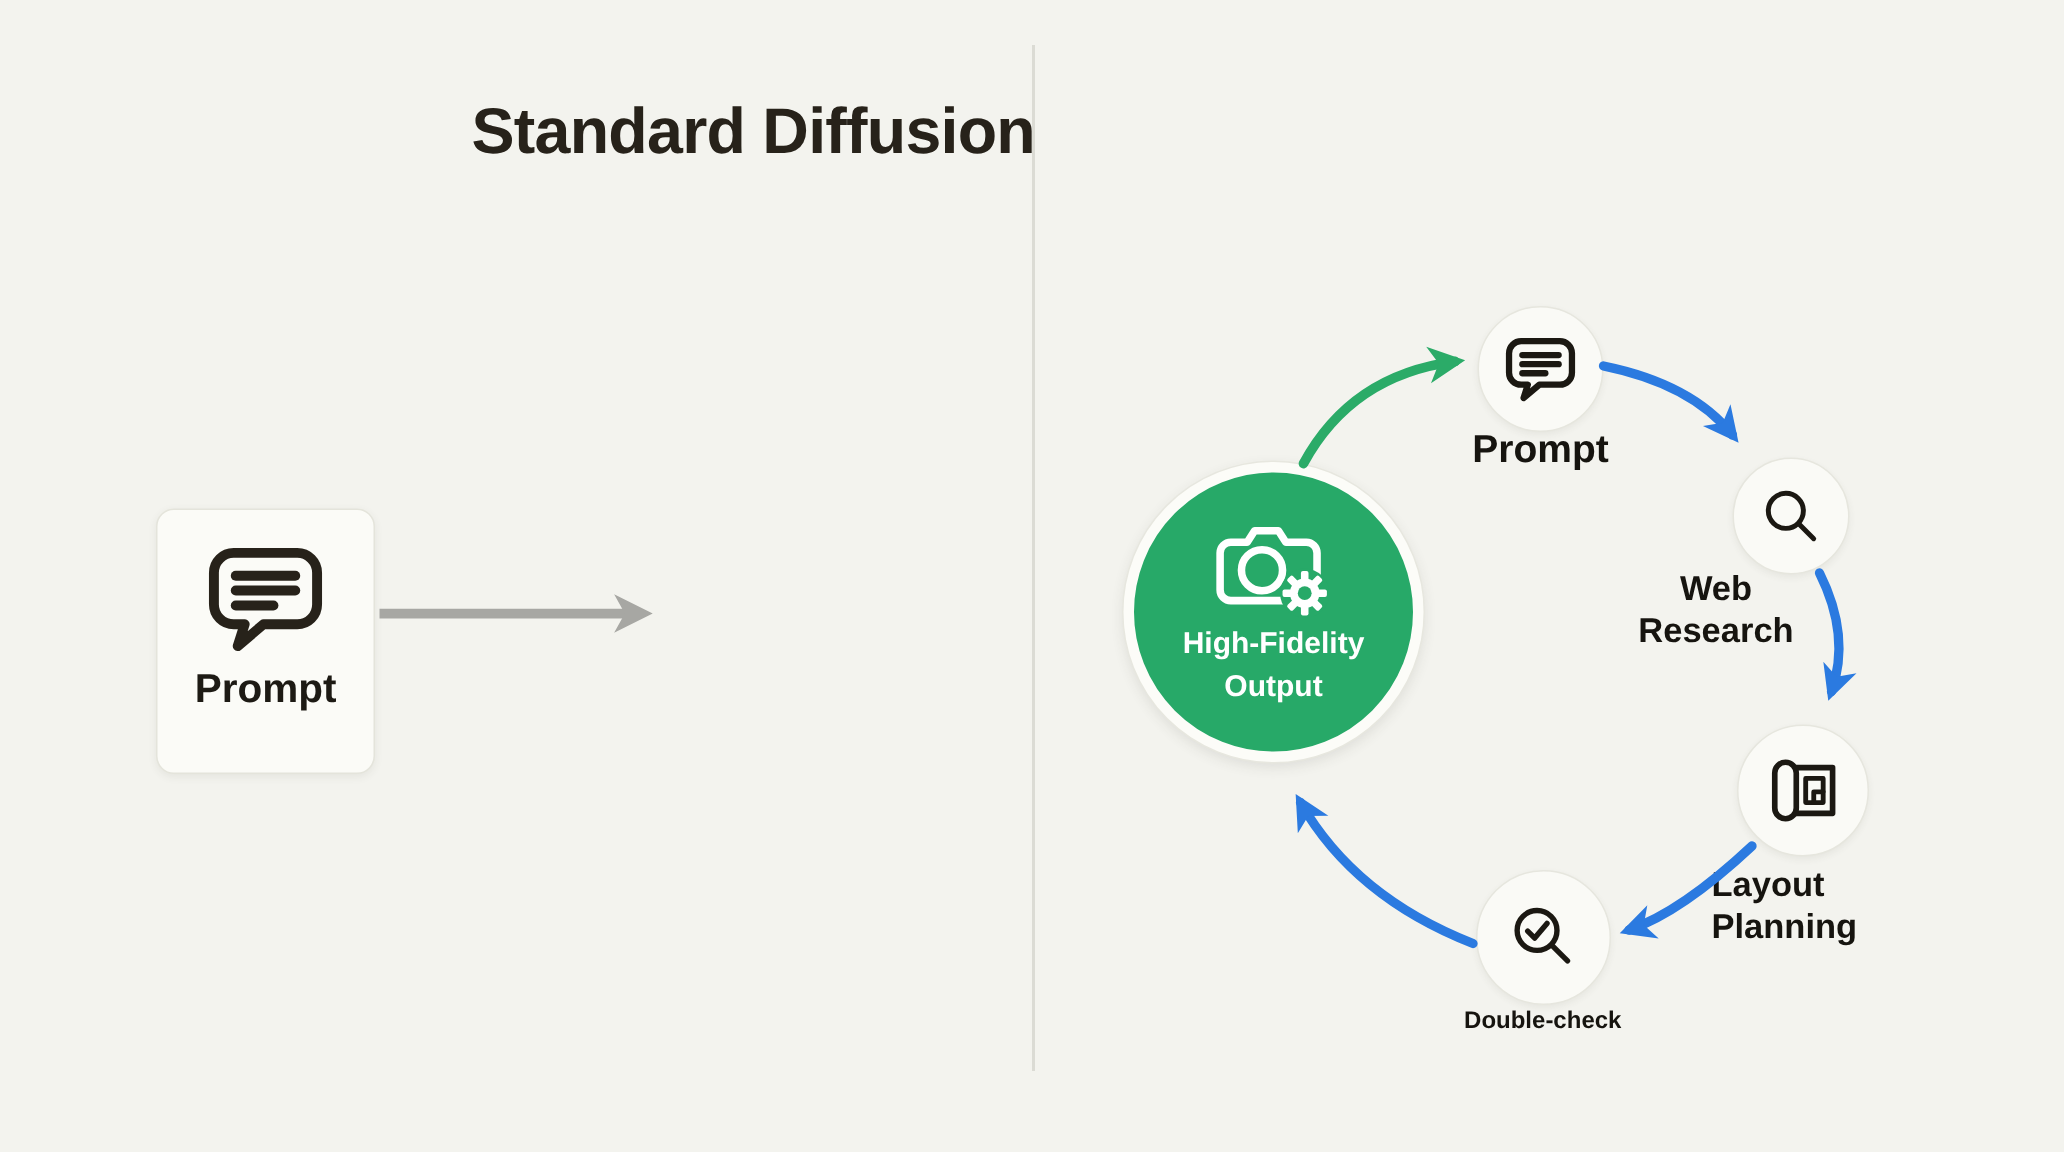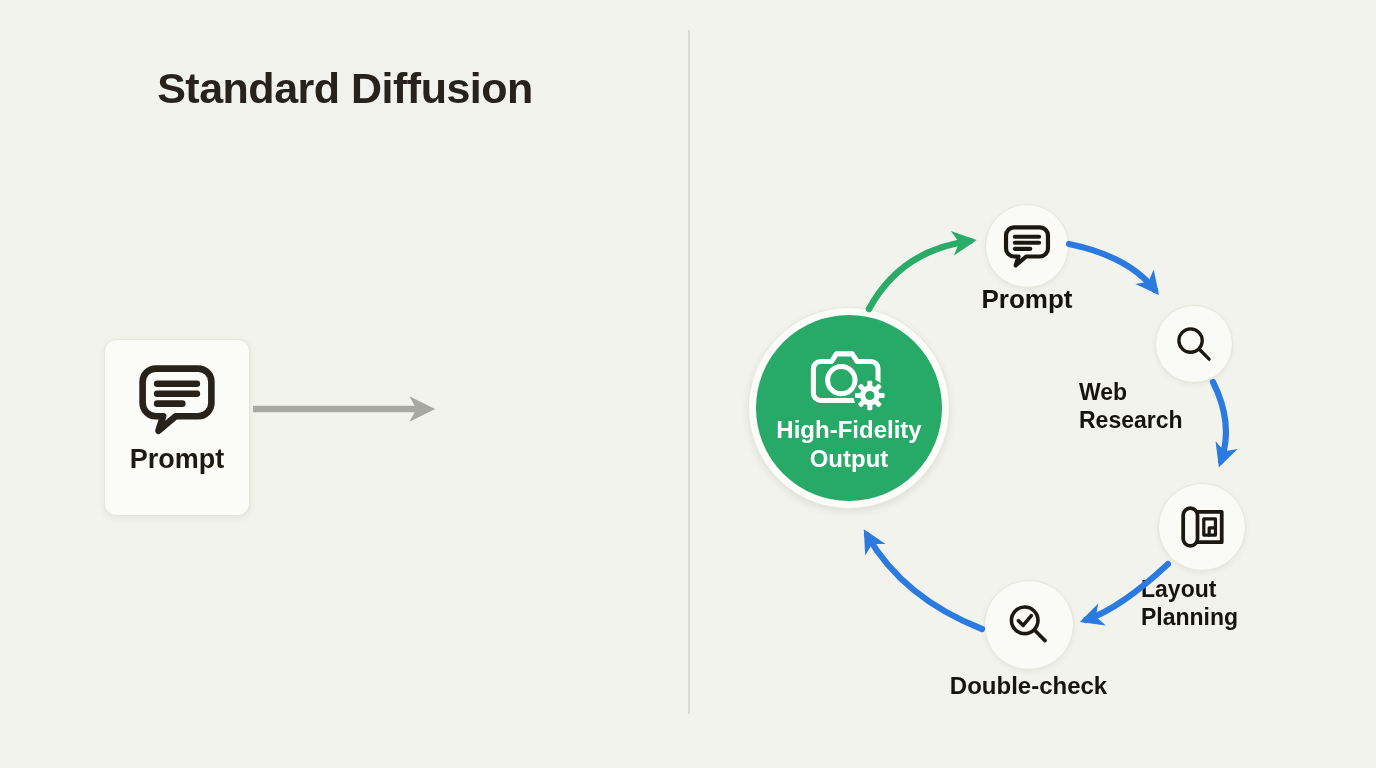--- a/index.html
+++ b/index.html
@@ -1,21 +1,21 @@
 <!DOCTYPE html>
 <html><head>
 <meta charset="utf-8">
 <style>
   html,body{margin:0;padding:0;background:#e9e9e4;}
   #canvas{
     position:relative;width:1376px;height:768px;background:#F3F3EE;
     font-family:"Liberation Sans",sans-serif;overflow:hidden;
   }
   .title{position:absolute;top:64px;margin:0;font-size:43px;font-weight:700;
-    letter-spacing:-0.5px;text-align:center;}
+    letter-spacing:-0.5px;text-align:right;}
   #left-title{left:0;width:690px;color:#27221A;}
   #right-title{left:690px;width:686px;color:#1D72E3;}
   #divider{position:absolute;left:688px;top:30px;width:2px;height:684px;background:#DBDBD4;}
 
   
   .card{position:absolute;background:#FBFBF7;border:1.5px solid #E4E4DB;border-radius:12px;
     box-shadow:0 2px 6px rgba(70,70,55,.08);display:flex;flex-direction:column;align-items:center;}
   #prompt-card{left:104px;top:339px;width:144px;height:175px;}
   #image-card{left:443px;top:341px;width:123px;height:171px;}
   .card .icon{margin-top:18px;}
@@ -26,27 +26,27 @@
     box-shadow:0 2px 5px rgba(70,70,55,.07);display:flex;align-items:center;justify-content:center;}
   #prompt-node{left:985px;top:204px;width:82px;height:82px;}
   #research-node{left:1155px;top:305px;width:76px;height:76px;}
   #layout-node{left:1158px;top:483px;width:86px;height:86px;}
   #doublecheck-node{left:984px;top:580px;width:88px;height:88px;}
 
   #output-node{position:absolute;left:749px;top:308px;width:186px;height:186px;background:#27A968;
     border:7px solid #FCFCF8;border-radius:50%;
     box-shadow:0 0 0 1px #E7E7DF,0 3px 9px rgba(60,60,50,.12);
     display:flex;flex-direction:column;align-items:center;justify-content:center;}
-  #output-label{width:172px;text-align:center;font-size:24px;line-height:29px;font-weight:700;color:#fff;margin-top:2px;}
+  #output-label{width:172px;text-align:center;font-size:20px;line-height:29px;font-weight:700;color:#fff;margin-top:2px;}
 
   .node-label{position:absolute;font-weight:700;color:#16140F;}
   #prompt-step-label{left:937px;top:284px;width:180px;text-align:center;font-size:26px;}
-  #research-label{left:1079px;top:378px;width:130px;text-align:left;font-size:23px;line-height:28px;}
+  #research-label{left:1079px;top:378px;width:130px;text-align:center;font-size:23px;line-height:28px;}
   #layout-label{left:1141px;top:575px;width:118px;text-align:left;font-size:23px;line-height:28px;}
-  #doublecheck-label{left:921px;top:672px;width:215px;text-align:center;font-size:24px;}
+  #doublecheck-label{left:921px;top:672px;width:215px;text-align:center;font-size:16px;}
 
   #arrows{position:absolute;left:0;top:0;pointer-events:none;}
 </style>
 </head>
 <body>
 
 <div id="canvas">
 
   <h1 class="title" id="left-title">Standard Diffusion</h1>
 

